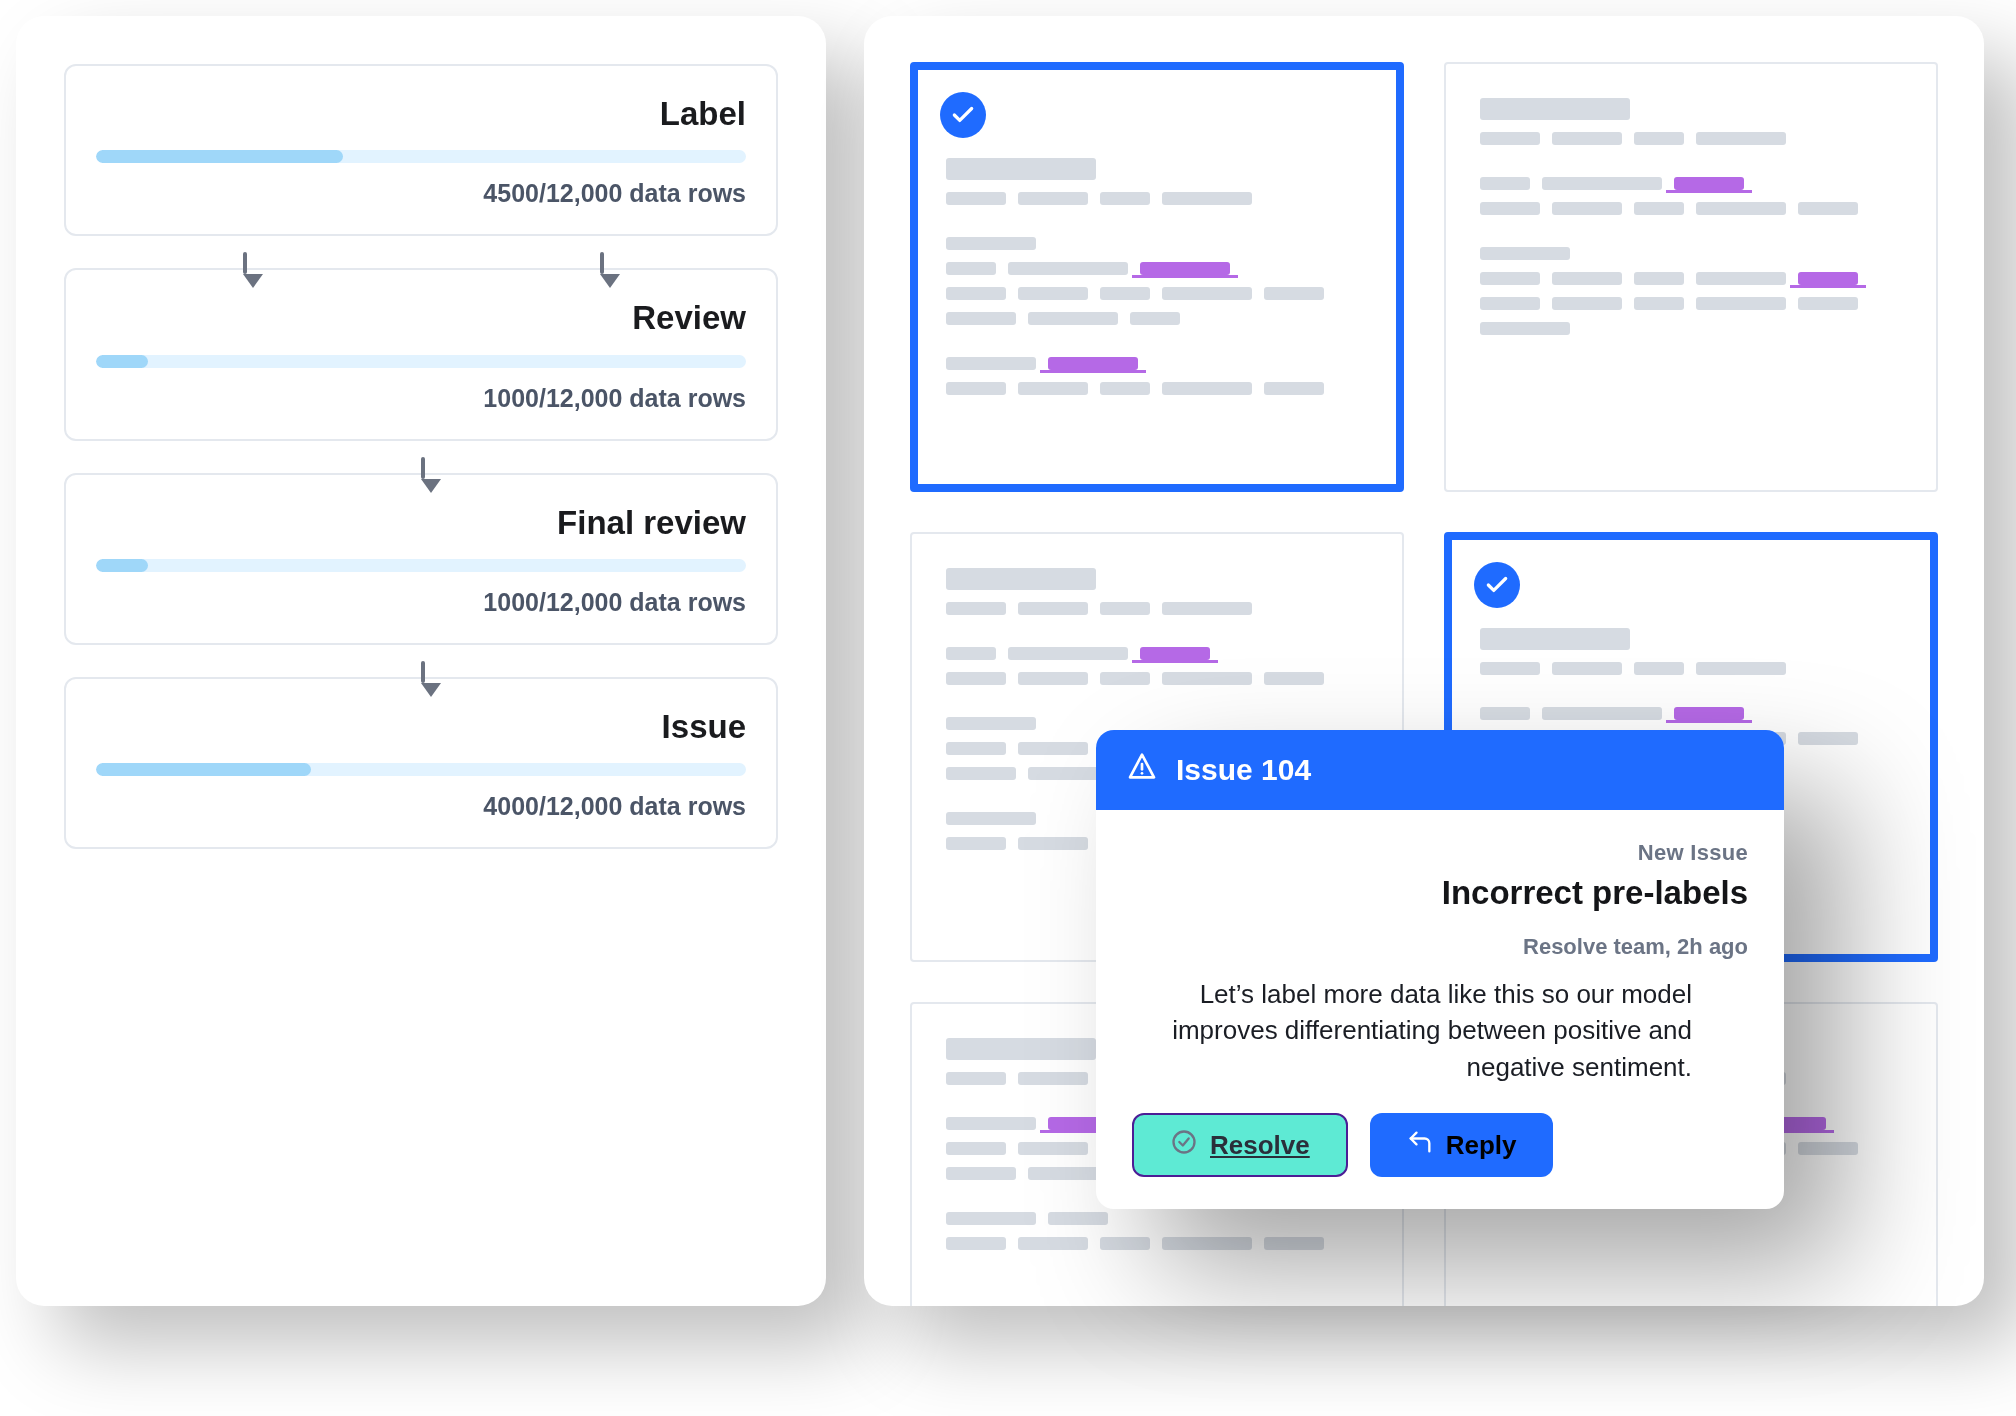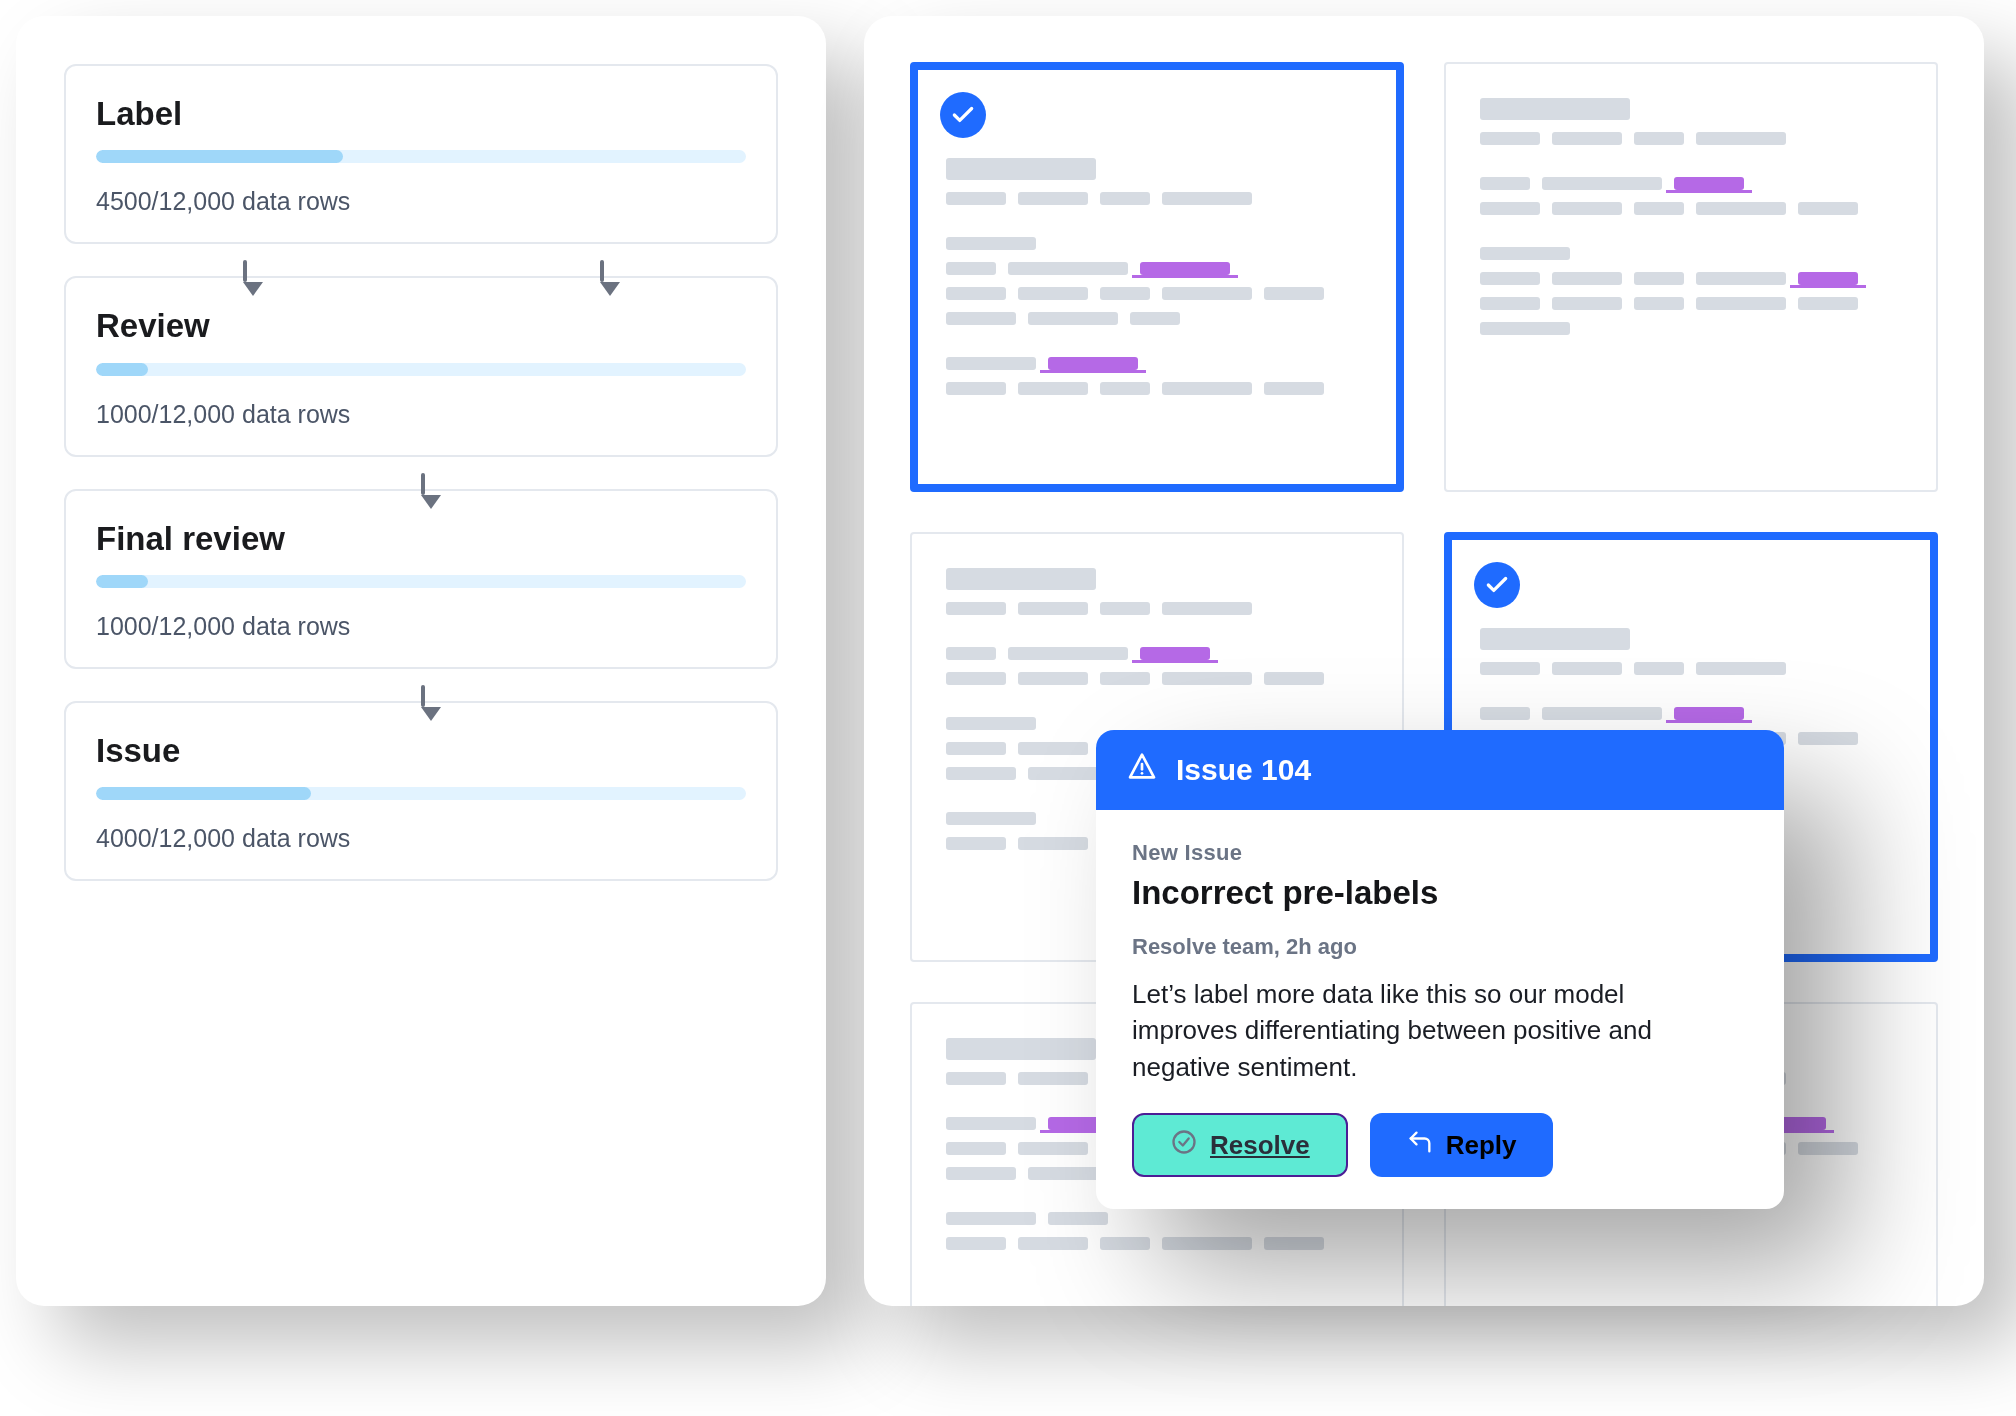--- a/index.html
+++ b/index.html
@@ -1,17 +1,17 @@
 <!DOCTYPE html>
 <html><head>
 <meta charset="utf-8">
 <style>
   * { box-sizing: border-box; margin: 0; padding: 0; }
   html, body { width: 2016px; height: 1416px; font-family: -apple-system, BlinkMacSystemFont, "Segoe UI", Helvetica, Arial, sans-serif; background: transparent; }
-  .stage { position: relative; width: 2016px; height: 1416px; }
+  .stage { position: relative; width: 2016px; height: 1416px; text-align: right; }
 
   .panel {
     position: absolute;
     background: #ffffff;
     border-radius: 28px;
     box-shadow: 40px 40px 80px rgba(0,0,0,0.25);
   }
   .panel-left { left: 16px; top: 16px; width: 810px; height: 1290px; padding: 48px 48px 40px 48px; }
   .panel-right { left: 864px; top: 16px; width: 1120px; height: 1290px; padding: 46px; overflow: hidden; }
 
@@ -33,21 +33,21 @@
     width: 100%;
     background: #e2f3ff;
     border-radius: 999px;
     overflow: hidden;
   }
   .progress > .bar {
     position: absolute; left: 0; top: 0; bottom: 0;
     background: #9fd7f9;
     border-radius: 999px;
   }
-  .card-sub { margin-top: 24px; font-size: 25px; color: #4b5567; font-weight: 400; }
+  .card-sub { margin-top: 16px; font-size: 25px; color: #4b5567; font-weight: 700; }
 
   .arrow-row { display:flex; }
   .arrow-cell { flex:1; display:flex; justify-content:center; padding: 16px 0 16px 0; }
   .arrow-down {
     width: 0; height: 0; position: relative;
   }
   .arrow-down::before{
     content:""; display:block; width:4px; height:22px; background:#6b7280; margin:0 auto; border-radius:2px;
   }
   .arrow-down::after{

